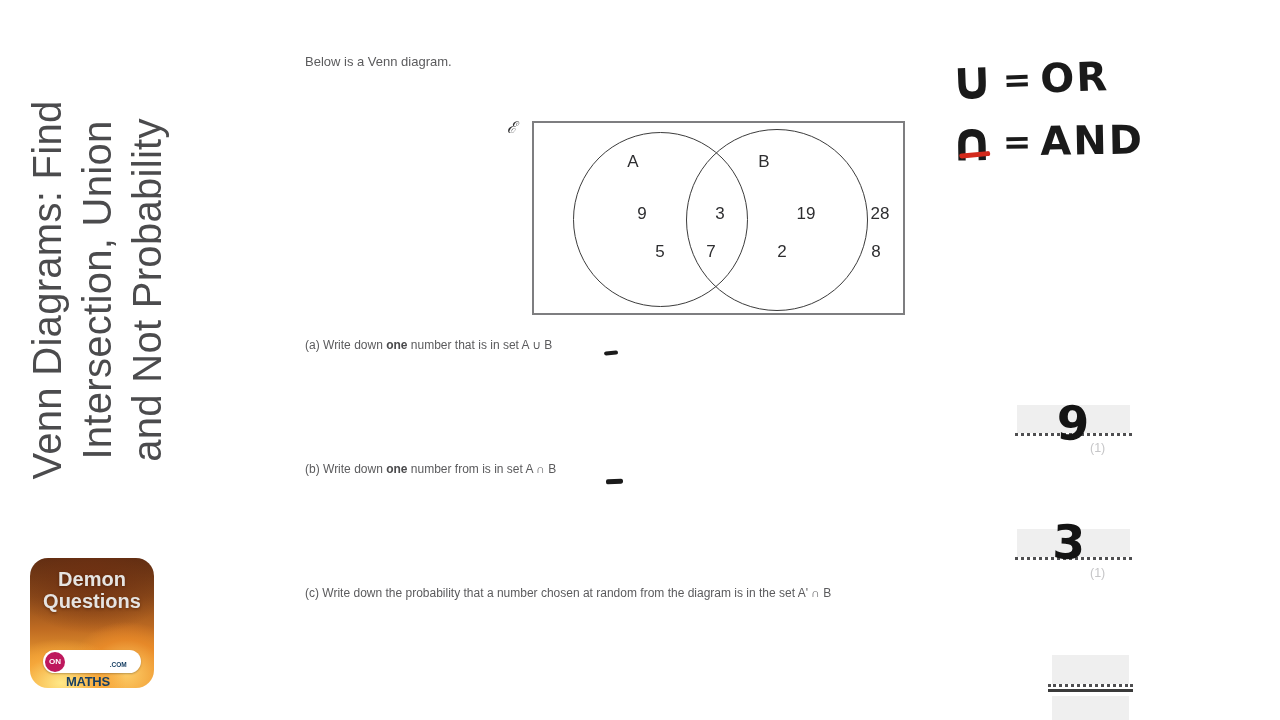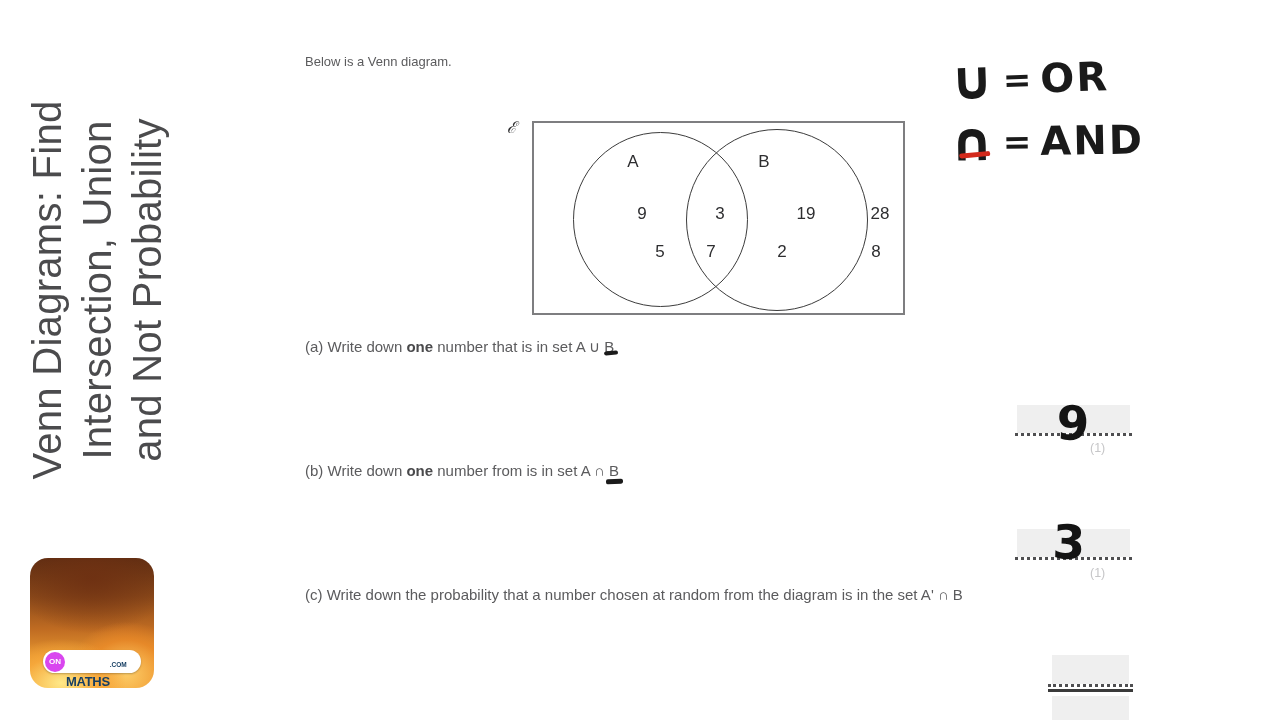--- a/index.html
+++ b/index.html
@@ -32,30 +32,30 @@
     font-size:20px; font-weight:bold; color:#e6e4e1; line-height:22px;
     text-shadow:0 1px 3px rgba(60,20,5,.55);
   }
   .badge {
     position:absolute; left:50%; top:92px; transform:translateX(-50%);
     width:98px; height:23px; background:#ffffff; border-radius:12px;
     display:flex; align-items:center; padding:0 4px 0 2px; box-sizing:border-box;
     box-shadow:0 1px 2px rgba(0,0,0,.25);
   }
   .on-circle {
-    width:20px; height:20px; border-radius:50%; background:#d946ef;
+    width:20px; height:20px; border-radius:50%; background:#be185d;
     color:#fff; font-size:8px; font-weight:bold;
     display:flex; align-items:center; justify-content:center; flex:0 0 auto;
   }
   .badge-maths { color:#173f63; font-weight:bold; font-size:13px; letter-spacing:-.3px; margin-left:1px;margin-top:40px; }
   .badge-com   { color:#173f63; font-weight:bold; font-size:6.5px; margin-top:6px; }
 
   
   .intro { position:absolute; left:305px; top:54px; font-size:13px; color:#5b5b5d; }
-  .question { position:absolute; left:305px; font-size:15px; color:#5b5b5d; }
+  .question { position:absolute; left:305px; font-size:12px; color:#5b5b5d; }
   .question b { color:#4a4a4c; font-weight:700; }
   .q-a { top:338px; } .q-b { top:462px; } .q-c { top:586px;text-align:center; }
 
   
   .venn {
     position:absolute; left:532px; top:121px; width:373px; height:194px;
     border:2px solid #7e7e80; box-sizing:border-box;
   }
   .script-e {
     position:absolute; left:507px; top:116px; font-size:16px; color:#2e2e30;
@@ -108,20 +108,24 @@
 </head>
 <body>
 
 <div class="vtitle">
   <span>Venn Diagrams: Find</span>
   <span>Intersection, Union</span>
   <span>and Not Probability</span>
 </div>
 
 <div class="logo">
+  <div class="logo-text">
+    <div>Demon</div>
+    <div>Questions</div>
+  </div>
   <div class="badge">
     <span class="on-circle">ON</span>
     <span class="badge-maths">MATHS</span>
     <span class="badge-com">.COM</span>
   </div>
 </div>
 
 <div class="intro">Below is a Venn diagram.</div>
 
 <span class="script-e">ℰ</span>

